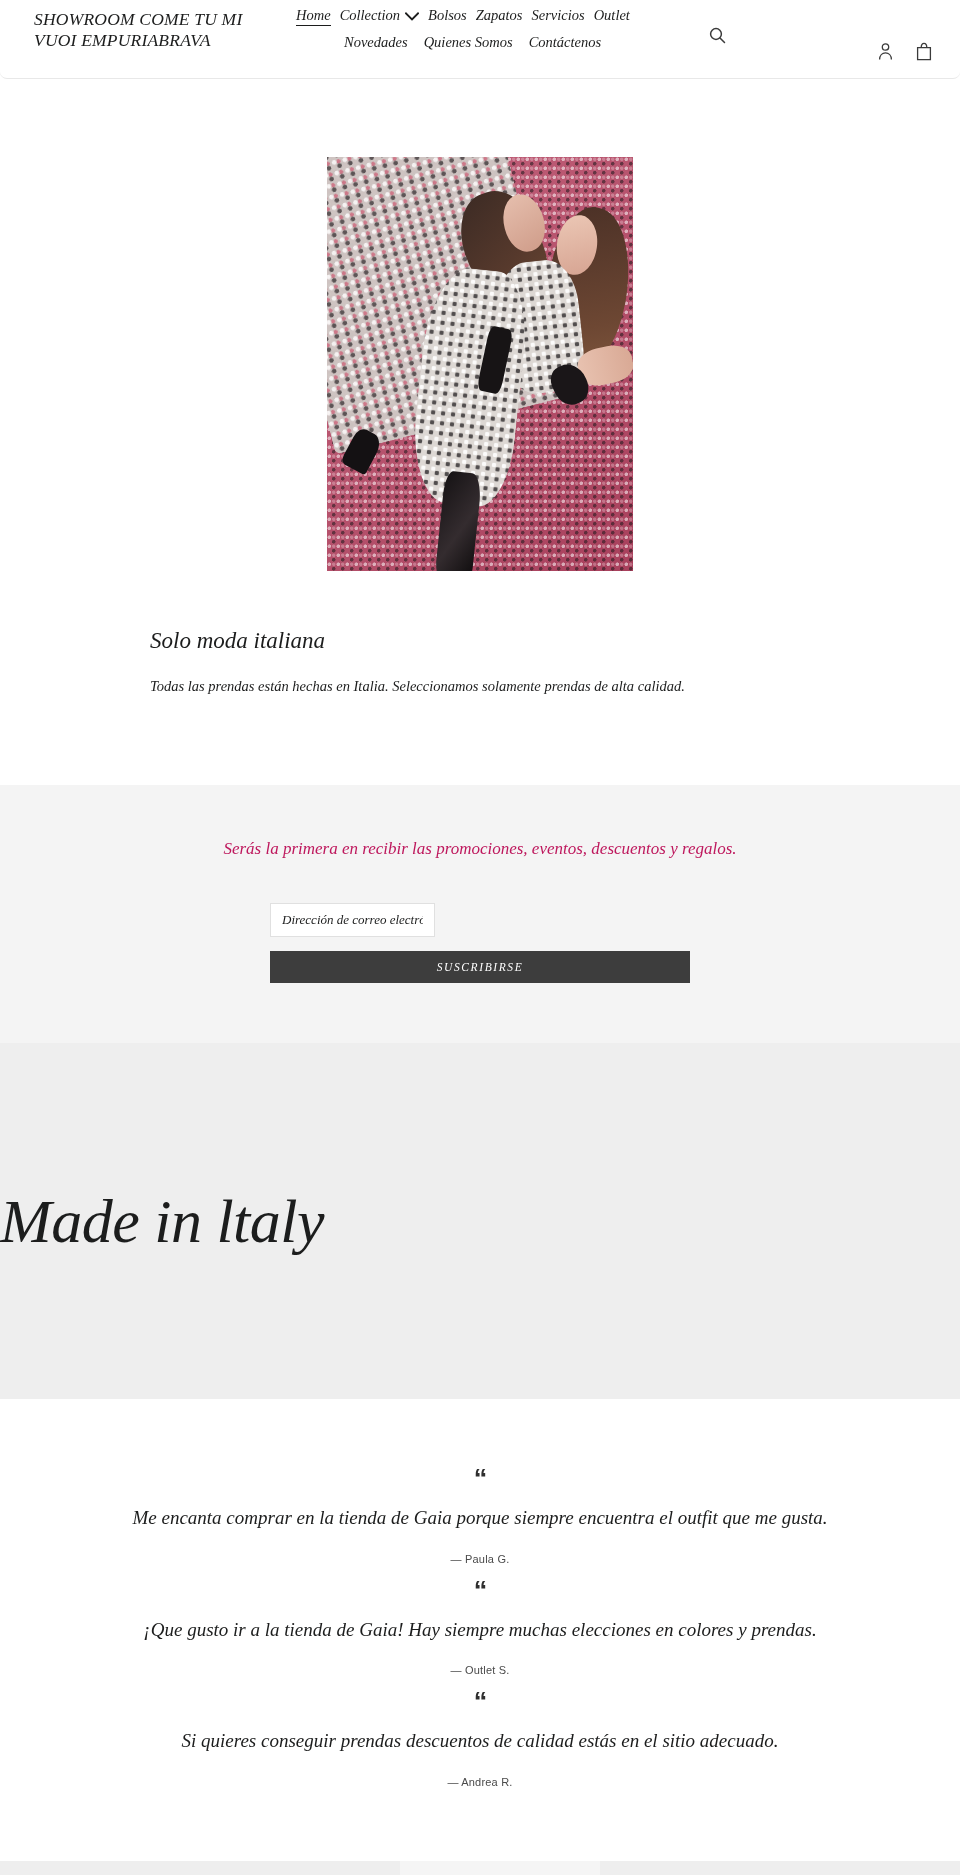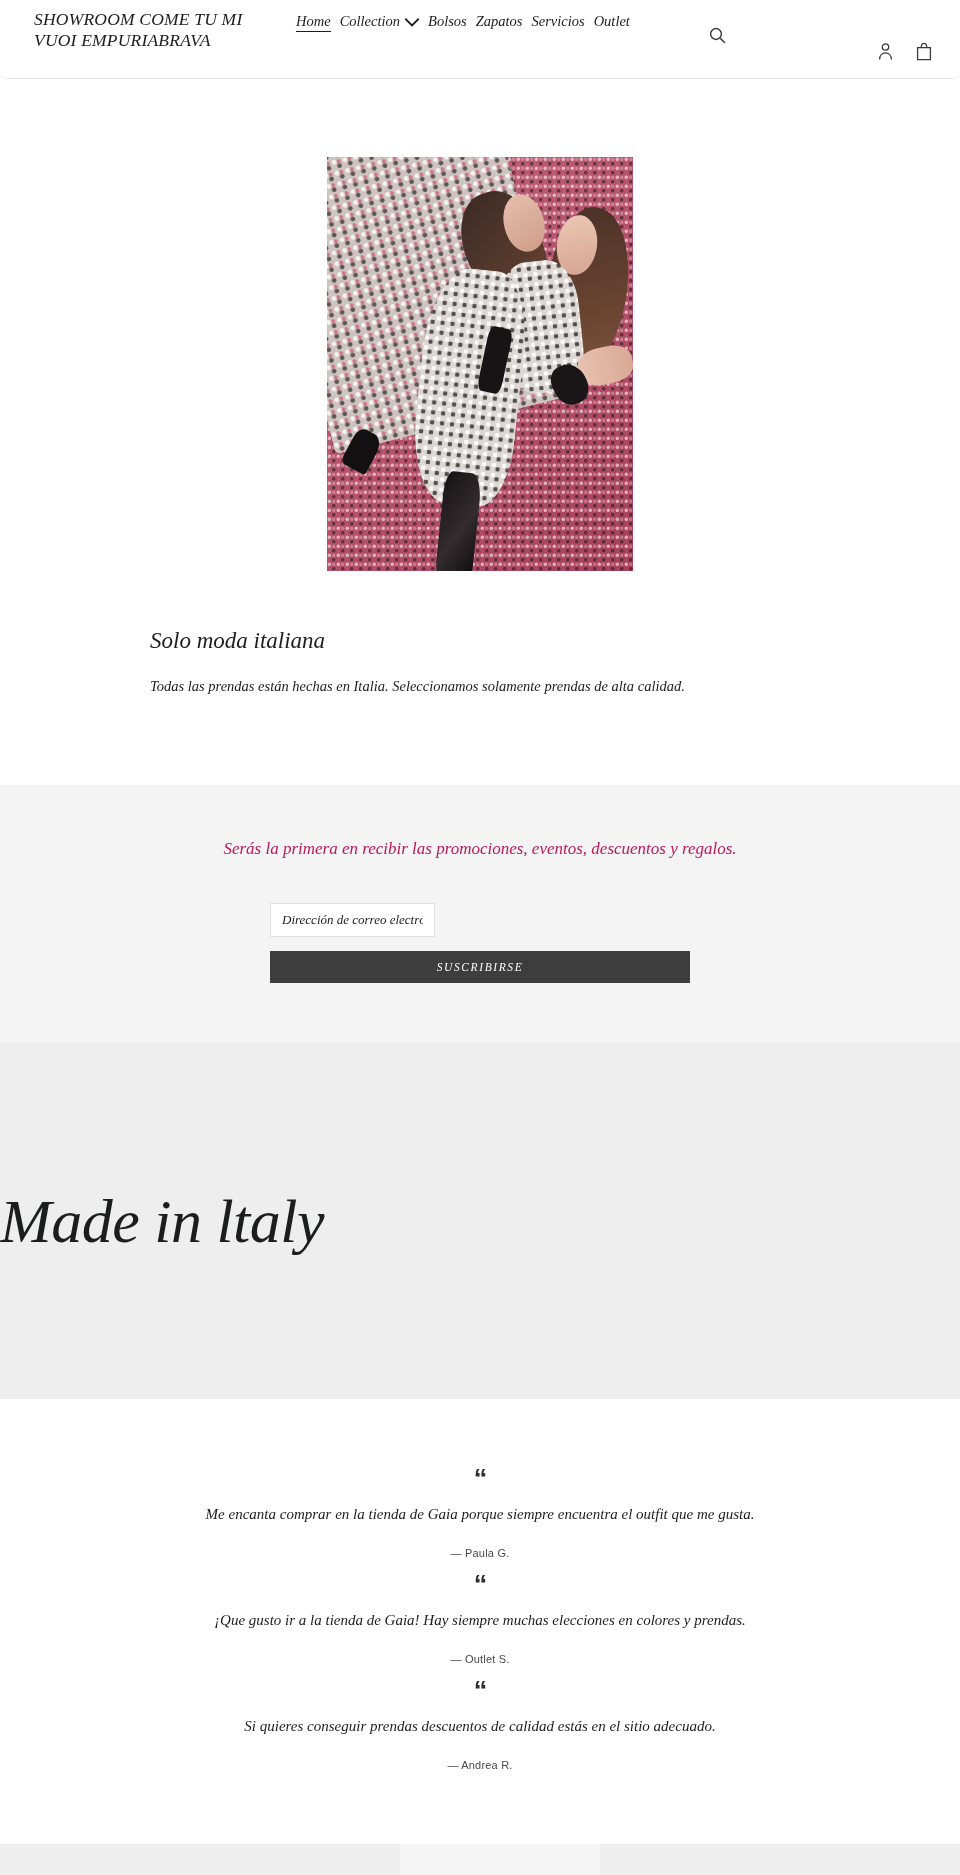--- a/index.html
+++ b/index.html
@@ -34,21 +34,21 @@
     line-height: 1.22;
     letter-spacing: 0.2px;
     color: #1c1d1d;
     text-decoration: none;
     display: block;
   }
 
   .nav-wrap {
     position: absolute;
     left: 296px;
-    top: 14px;
+    top: 8px;
     width: 420px;
   }
 
   .nav-list {
     list-style: none;
     display: flex;
     flex-wrap: wrap;
     align-items: flex-start;
     gap: 0px 0px;
   }
@@ -390,21 +390,21 @@
     font-family: "Liberation Sans", sans-serif;
     font-size: 27px;
     font-weight: 700;
     line-height: 1;
     color: #2f2f2f;
     letter-spacing: -1px;
     margin-bottom: 11px;
   }
   .quote-text {
     font-style: italic;
-    font-size: 15px;
+    font-size: 19px;
     line-height: 1.45;
     color: #1c1d1d;
     margin-bottom: 21px;
   }
   .quote-author {
     font-family: "Liberation Sans", sans-serif;
     font-style: normal;
     font-size: 11px;
     color: #4a4a4a;
     margin-bottom: 13px;
@@ -442,20 +442,31 @@
         <a class="nav-link" href="#">Bolsos</a>
       </li>
       <li class="nav-item">
         <a class="nav-link" href="#">Zapatos</a>
       </li>
       <li class="nav-item">
         <a class="nav-link" href="#">Servicios</a>
       </li>
       <li class="nav-item">
         <a class="nav-link" href="#">Outlet</a>
+      </li>
+    </ul>
+    <ul class="nav-row2">
+      <li class="nav-item">
+        <a class="nav-link" href="#">Novedades</a>
+      </li>
+      <li class="nav-item">
+        <a class="nav-link" href="#">Quienes Somos</a>
+      </li>
+      <li class="nav-item">
+        <a class="nav-link" href="#">Contáctenos</a>
       </li>
     </ul>
   </nav>
 
   <button class="search-btn">
     <svg width="17" height="17" viewBox="0 0 17 17">
       <circle cx="7" cy="7" r="5.4" fill="none" stroke="#3b3b3b" stroke-width="1.5"></circle>
       <line x1="11" y1="11" x2="15.5" y2="15.5" stroke="#3b3b3b" stroke-width="1.5" stroke-linecap="round"></line>
     </svg>
   </button>

